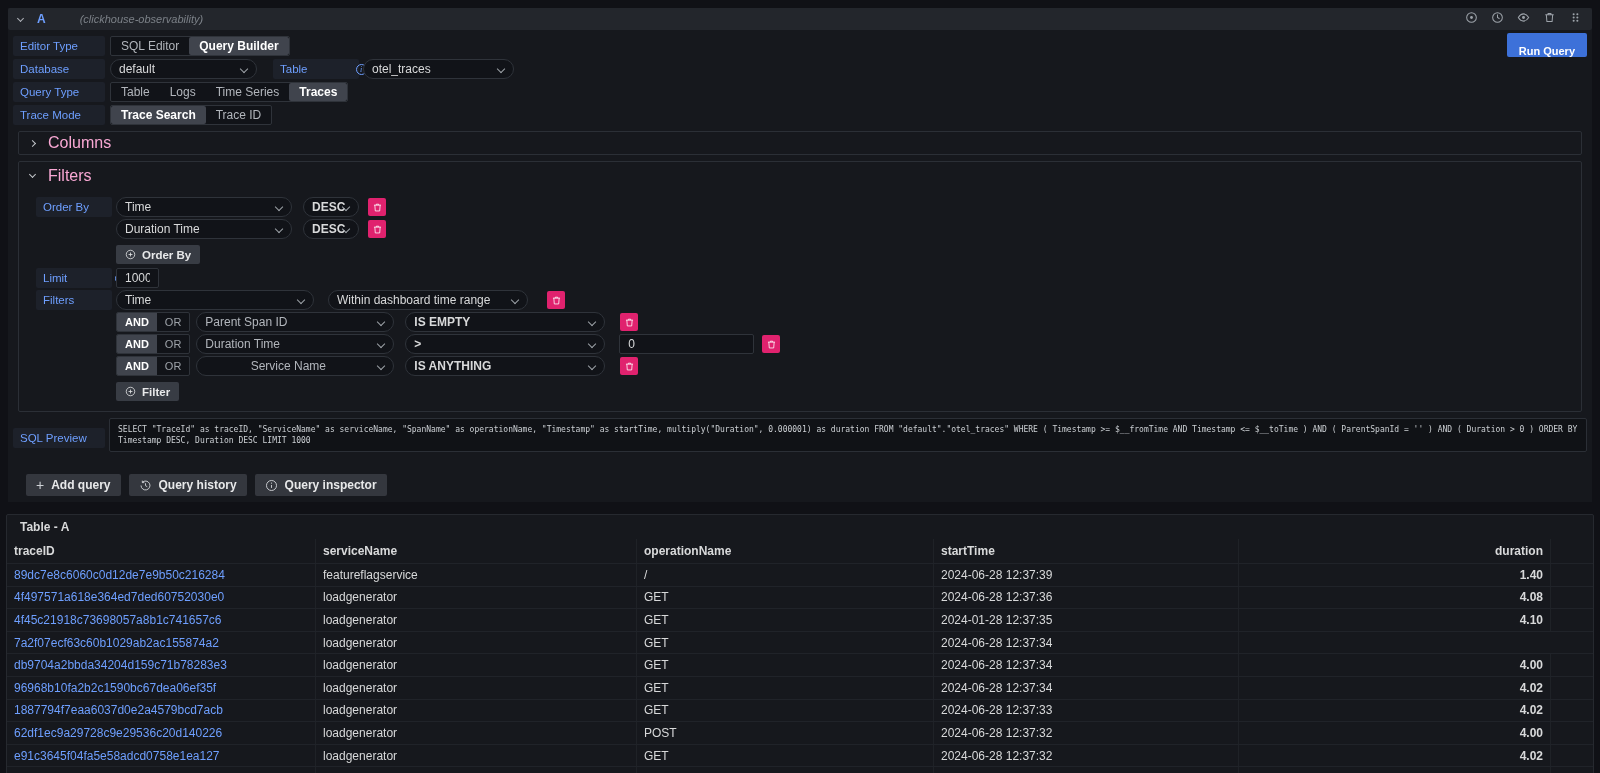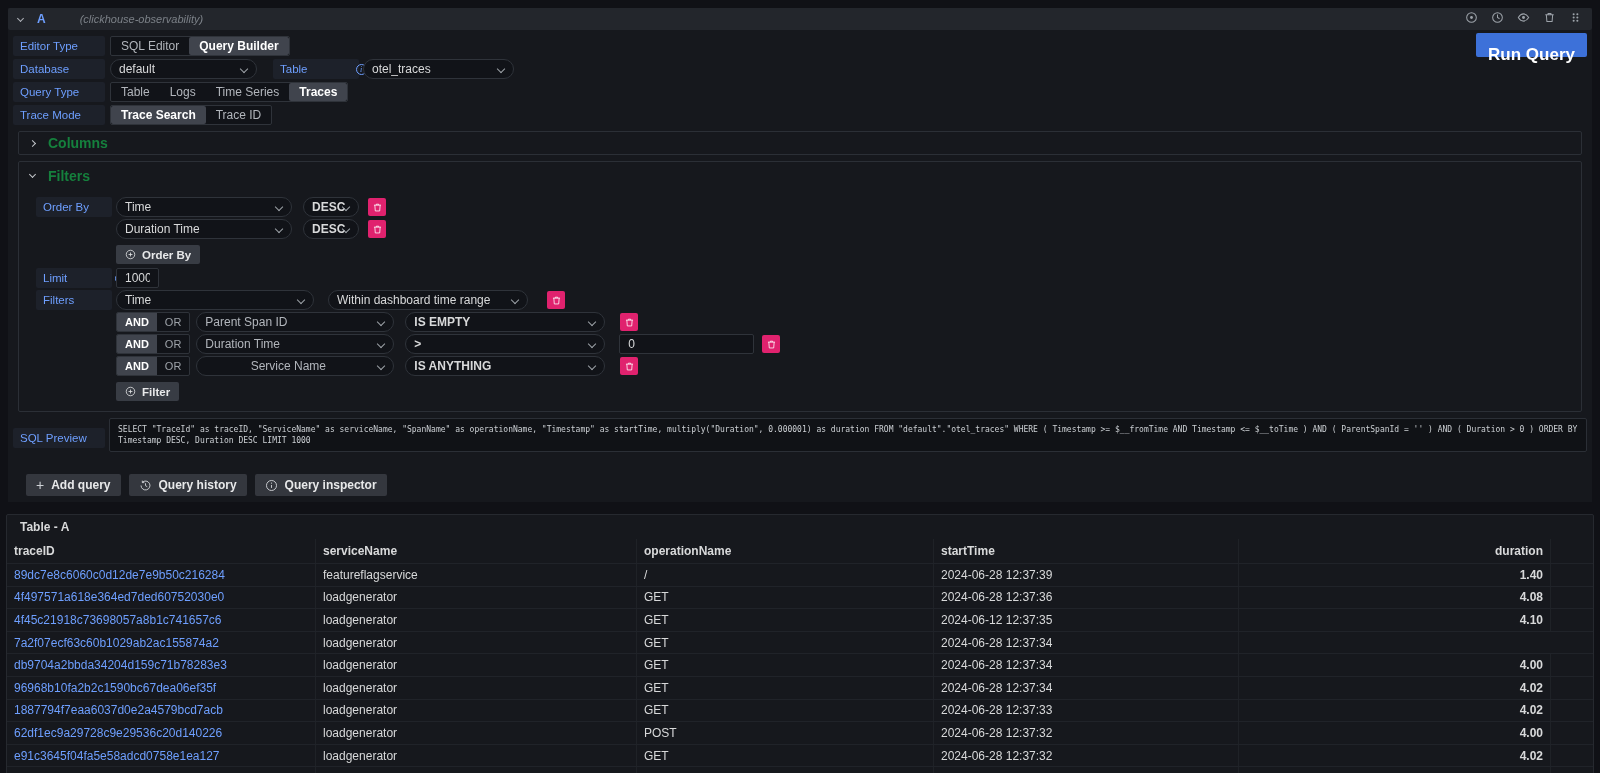--- a/index.html
+++ b/index.html
@@ -25,21 +25,21 @@
   .refid { color:#6e9fff; font-weight:700; font-size:12px; margin-right:34px; }
   .ds-hint { color:#7b8087; font-style:italic; font-size:11px; }
   .header-icons { position:absolute; right:10px; top:0; height:22px; display:flex; align-items:center; gap:12px; }
   .hicon { width:14px; height:14px; color:#9da3aa; background:none; border:none; display:flex; align-items:center; justify-content:center; cursor:pointer; padding:0; }
   .hicon svg { width:13px; height:13px; stroke-width:1.1; }
 
   .editor-body { position:relative; padding:3px 5px 0 5px; }
   .run-query-btn {
     position:absolute; top:3px; right:5px; height:22px; padding:12px 12px;
     background:var(--accent-blue,#3d71d9); color:#fff; border:none; border-radius:2px;
-    font-size:17px; font-weight:600; font-family:inherit; cursor:pointer;margin-left:21px;
+    font-size:11px; font-weight:600; font-family:inherit; cursor:pointer;margin-left:21px;
   }
 
   .ctl-row { display:flex; align-items:center; margin-top:3px; }
   .lbl-tile {
     display:flex; align-items:center; justify-content:space-between;
     background:#1d212a; color:var(--label-blue,#6e9fff);
     font-size:11.5px; padding:0 7px; height:20px; border-radius:2px; flex:none;gap:40px;
   }
   .lbl-tile .lbl-txt { white-space:nowrap; }
   .info-i {
@@ -76,21 +76,21 @@
 
   .gbtn {
     display:inline-flex; align-items:center; gap:6px; background:#383c44; color:#e8e9ea;
     font-size:11.5px; font-weight:600; height:19px; padding:0 9px; border-radius:2px; border:none;
     font-family:inherit; cursor:pointer;
   }
   .gbtn svg { width:11px; height:11px; }
 
   .box { border:1px solid #2b2f36; border-radius:2px; }
   .sec-box { margin:6px 0 0 5px; margin-right:5px; }
-  .sec-head { display:flex; align-items:center; height:22px; padding:0 11px; font-size:14px; font-weight:700; color:#15803d; cursor:pointer; }
+  .sec-head { display:flex; align-items:center; height:22px; padding:0 11px; font-size:16px; font-weight:400; color:#f9a8d4; cursor:pointer; }
   .chev-right { width:5px; height:5px; border-right:1.5px solid #c3c6cb; border-bottom:1.5px solid #c3c6cb; transform:rotate(-45deg); margin-right:13px; }
   .chev-down  { width:5px; height:5px; border-right:1.5px solid #c3c6cb; border-bottom:1.5px solid #c3c6cb; transform:rotate(45deg); margin-right:13px; margin-top:-3px; }
   .filters-inner { padding:2px 10px 10px 17px; }
   .frow { display:flex; align-items:center; margin-top:2px; }
   .indent { margin-left:80px; }
 
   .conj-group { display:inline-flex; align-items:stretch; background:#111318; border:1px solid #2f333a; border-radius:2px; height:20px; overflow:hidden; flex:none; }
   .conj { padding:0 8px; display:flex; align-items:center; font-size:11px; color:#9da2a8; cursor:pointer; }
   .conj.sel { background:#40444d; color:#fff; font-weight:700; }
 
@@ -448,21 +448,21 @@
             <div class="tbl-cell">2024-06-28 12:37:36</div>
             <div class="tbl-cell num" style="font-weight: 600;">4.08</div>
             <div class="tbl-cell"></div>
           </div>
           <div class="tbl-row">
             <div class="tbl-cell">
               <span class="trace-link">4f45c21918c73698057a8b1c741657c6</span>
             </div>
             <div class="tbl-cell">loadgenerator</div>
             <div class="tbl-cell">GET</div>
-            <div class="tbl-cell">2024-06-12 12:37:35</div>
+            <div class="tbl-cell">2024-01-28 12:37:35</div>
             <div class="tbl-cell num" style="font-weight: 600;">4.10</div>
             <div class="tbl-cell"></div>
           </div>
           <div class="tbl-row">
             <div class="tbl-cell">
               <span class="trace-link">7a2f07ecf63c60b1029ab2ac155874a2</span>
             </div>
             <div class="tbl-cell">loadgenerator</div>
             <div class="tbl-cell">GET</div>
             <div class="tbl-cell">2024-06-28 12:37:34</div>

